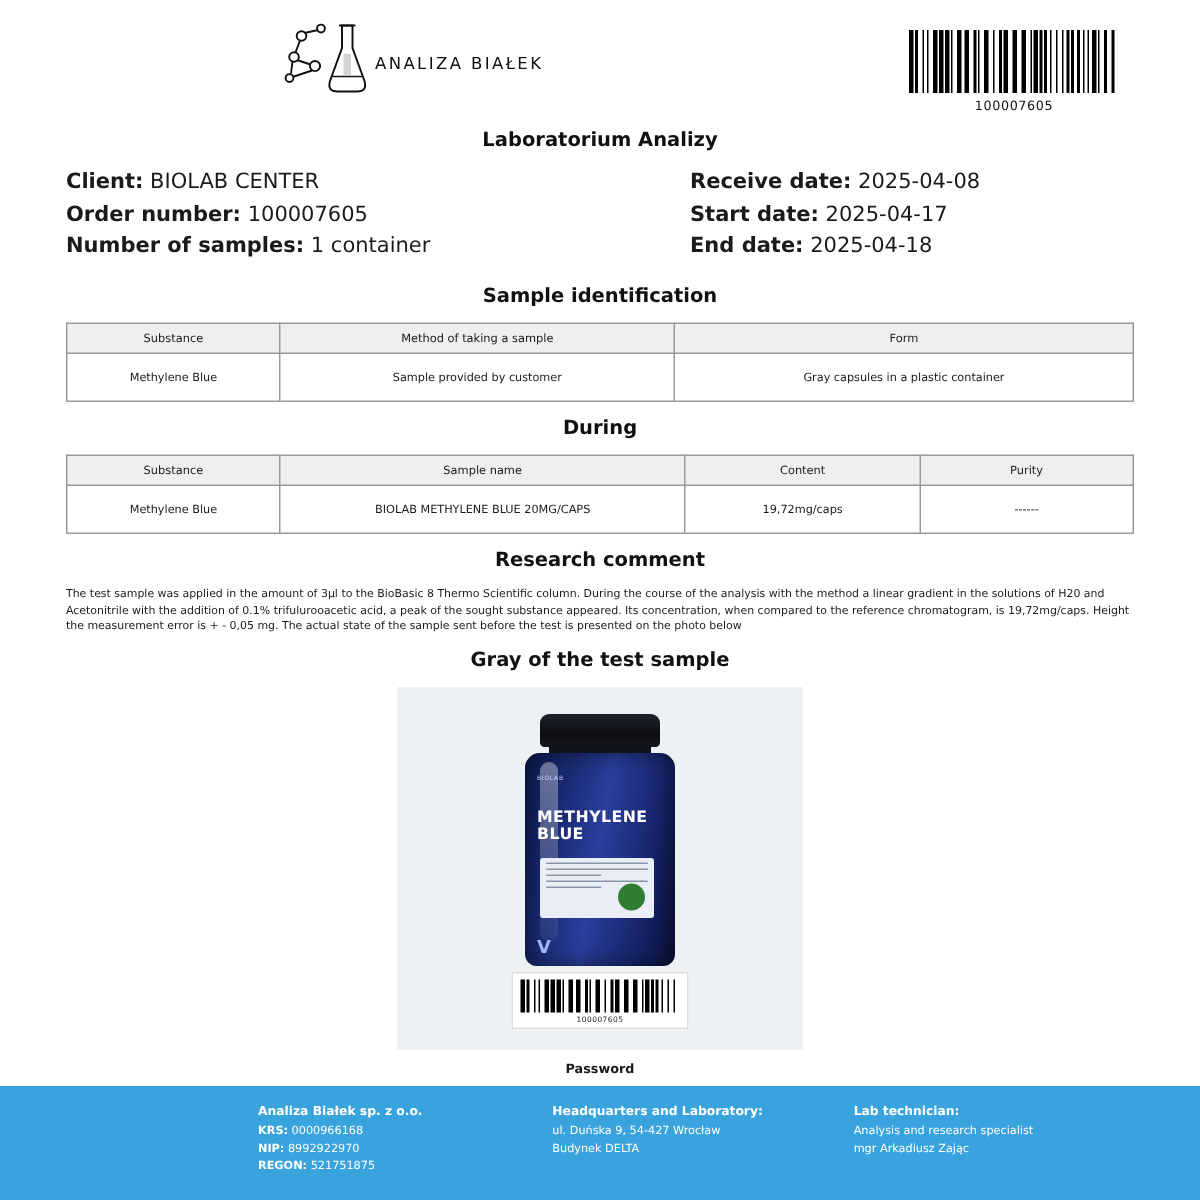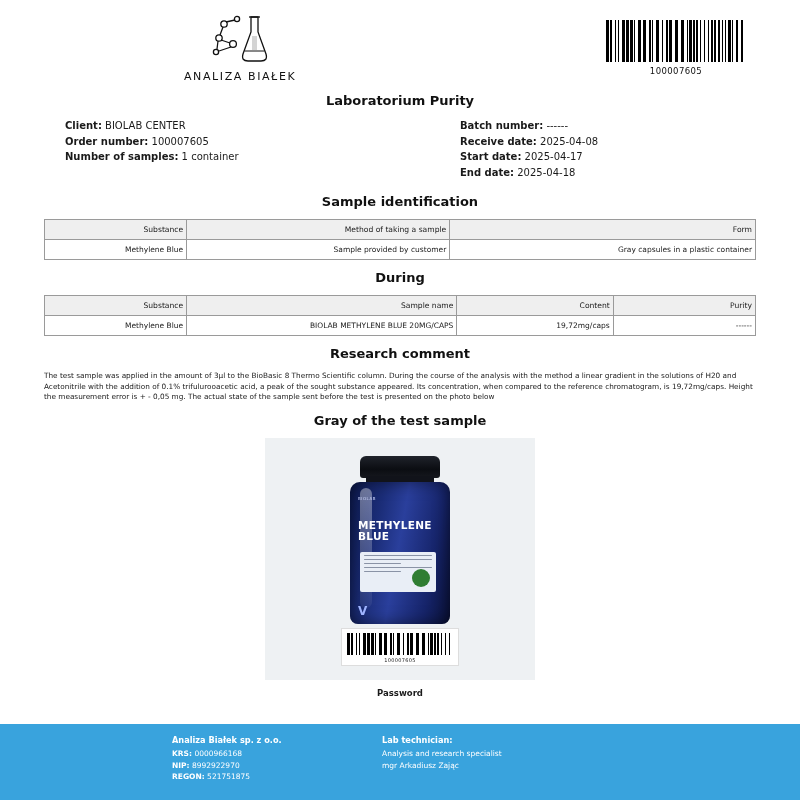--- a/index.html
+++ b/index.html
@@ -19,21 +19,21 @@
 
   
   .header {
     display: flex;
     justify-content: space-between;
     align-items: flex-start;
     padding: 14px 44px 0 44px;
   }
   .logo-block {
     display: flex;
-    flex-direction: column;
+    flex-direction: row;
     align-items: center;
     margin-left: 140px;
   }
   .logo-mark { width: 66px; height: 52px; }
   .logo-text {
     font-size: 11px;
     letter-spacing: 1.6px;
     margin-top: 4px;
     color: #111;
   }
@@ -65,45 +65,45 @@
     font-size: 13px;
     font-weight: bold;
     margin: 10px 0 10px 0;
     color: #111;
   }
   h2.tight { margin-top: 14px; }
 
   
   .meta {
     display: flex;
-    padding: 0 65px;
-    font-size: 10px;
+    padding: 0 44px;
+    font-size: 14px;
     line-height: 1.55;
   }
   .meta .col { width: 50%; }
   .meta .col.right { padding-left: 60px; }
   .meta b { font-weight: bold; }
 
   
   .tbl-wrap { padding: 0 44px; }
   table.doc {
     width: 100%;
     border-collapse: collapse;
     table-layout: fixed;
     font-size: 7.5px;
   }
   table.doc th, table.doc td {
     border: 1px solid #9a9a9a;
-    text-align: right;
+    text-align: center;
     padding: 5px 3px;
     font-weight: normal;
     color: #1a1a1a;
   }
   table.doc thead th { background: #efefef; font-size: 7.6px; }
-  table.doc tbody td { background: #ffffff; height: 20px; }
+  table.doc tbody td { background: #ffffff; height: 32px; }
 
   
   .comment {
     padding: 0 44px;
     font-size: 7.3px;
     line-height: 1.45;
     text-align: left;
   }
 
   
@@ -304,30 +304,29 @@
           <i class="sp" style="width:3px"></i>
           <i style="width:2px"></i>
           <i class="sp" style="width:3px"></i>
           <i style="width:2px"></i>
           <i class="sp" style="width:1px"></i>
         </div>
       <div class="barcode-num">100007605</div>
     </div>
   </div>
 
-  <h2 class="section-title">Laboratorium Purity</h2>
+  <h2 class="section-title">Laboratorium Analizy</h2>
 
   <div class="meta">
     <div class="col left">
       <div><b>Client:</b> <span>BIOLAB CENTER</span></div>
       <div><b>Order number:</b> <span>100007605</span></div>
       <div><b>Number of samples:</b> <span>1 container</span></div>
     </div>
     <div class="col right">
-      <div><b>Batch number:</b> <span>------</span></div>
       <div><b>Receive date:</b> <span>2025-04-08</span></div>
       <div><b>Start date:</b> <span>2025-04-17</span></div>
       <div><b>End date:</b> <span>2025-04-18</span></div>
     </div>
   </div>
 
   <h2 class="section-title tight">Sample identification</h2>
   <div class="tbl-wrap">
     <table class="doc">
       <colgroup>
@@ -470,20 +469,25 @@
 
   <div class="password-title">Password</div>
 
   <div class="footer">
     <div class="fcol c1">
       <div class="ftitle">Analiza Białek sp. z o.o.</div>
       <div><b>KRS:</b> <span>0000966168</span></div>
       <div><b>NIP:</b> <span>8992922970</span></div>
       <div><b>REGON:</b> <span>521751875</span></div>
     </div>
+    <div class="fcol c2">
+      <div class="ftitle">Headquarters and Laboratory:</div>
+      <div>ul. Duńska 9, 54-427 Wrocław</div>
+      <div>Budynek DELTA</div>
+    </div>
     <div class="fcol c3">
       <div class="ftitle">Lab technician:</div>
       <div>Analysis and research specialist</div>
       <div>mgr Arkadiusz Zając</div>
     </div>
   </div>
 
 </div>
 
 </body></html>

